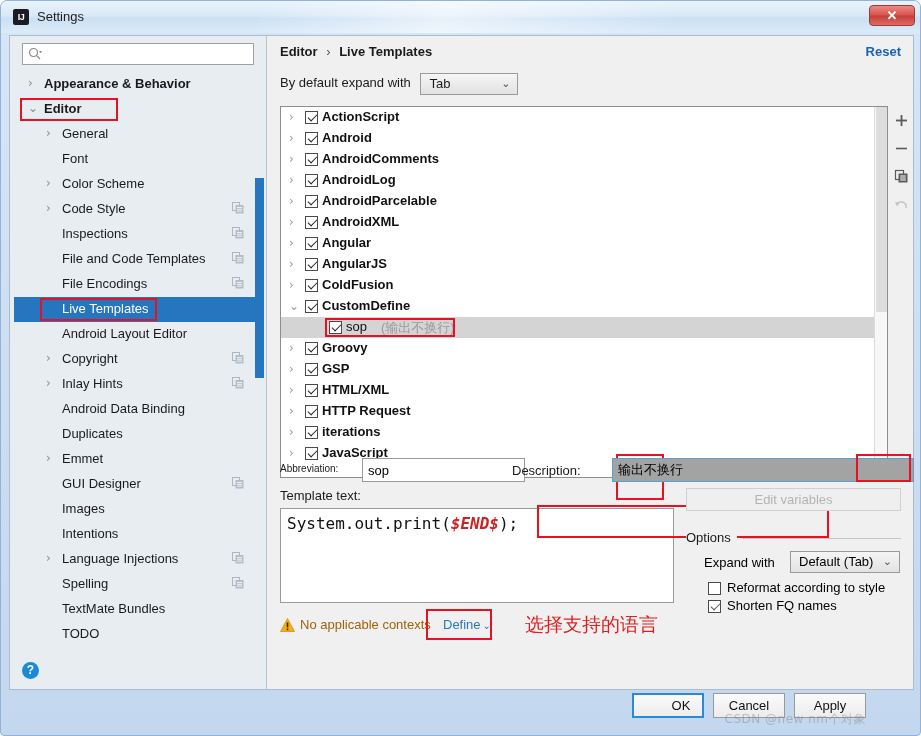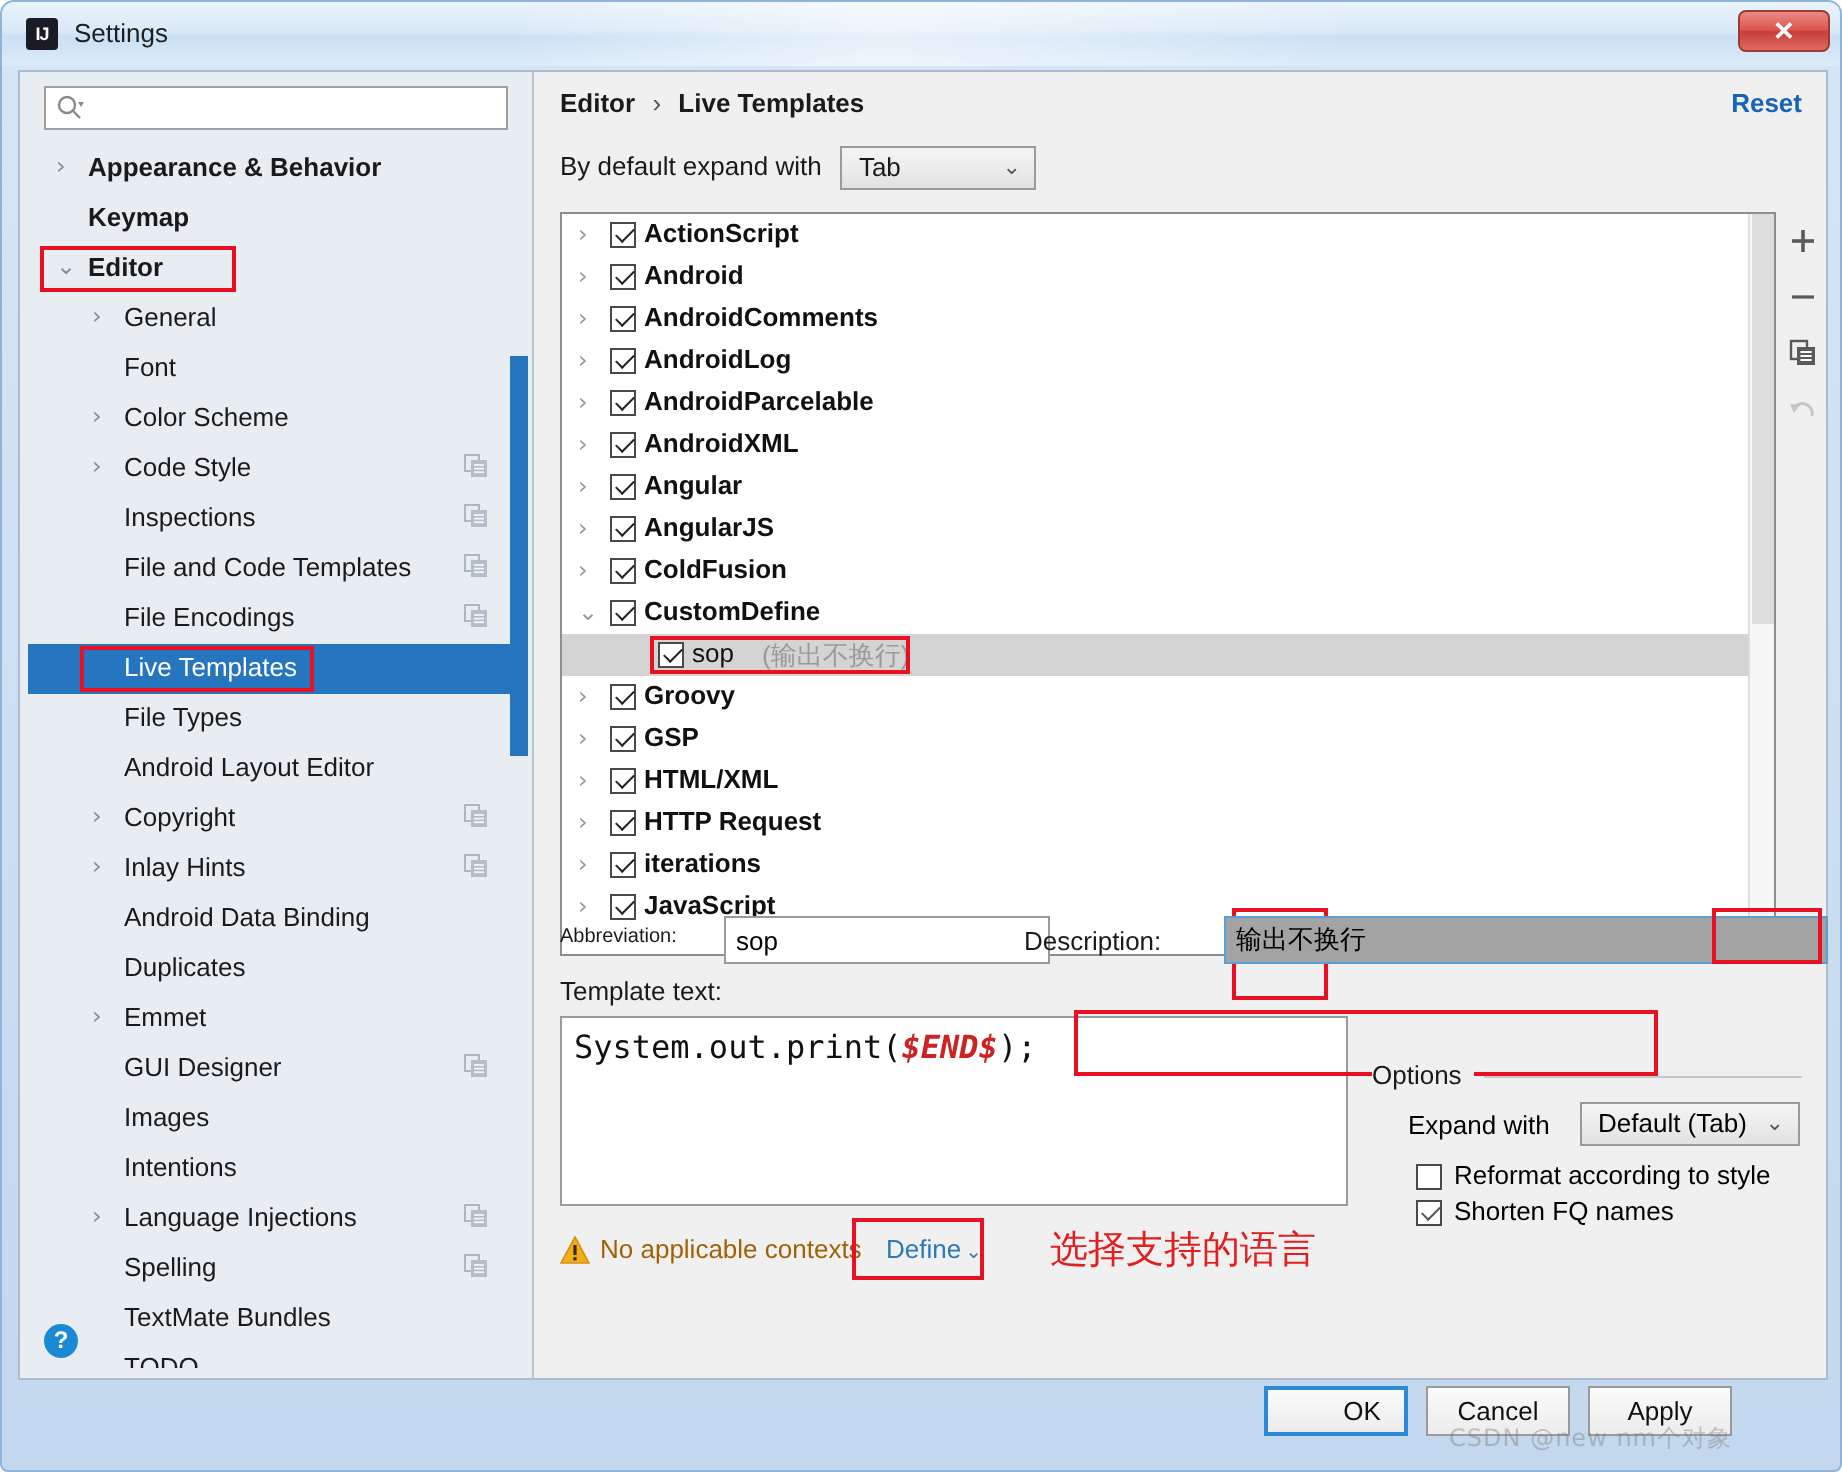--- a/index.html
+++ b/index.html
@@ -379,24 +379,20 @@
         </svg>
         <input id="search-input" type="text" placeholder="" style="">
       </div>
 
       <div id="tree">
           <div class="tnode lvl0">
             <span class="arrow">›</span>
             <span class="lbl">Appearance &amp; Behavior</span>
           </div>
           <div class="tnode lvl0">
-            <span class="arrow"></span>
-            <span class="lbl">Keymap</span>
-          </div>
-          <div class="tnode lvl0">
             <span class="arrow">⌄</span>
             <span class="lbl">Editor</span>
             <span class="redbox" style="left: 6px; top: 1px; width: 98px; height: 23px;"></span>
           </div>
           <div class="tnode lvl1">
             <span class="arrow">›</span>
             <span class="lbl">General</span>
           </div>
           <div class="tnode lvl1">
             <span class="arrow"></span>
@@ -447,24 +443,20 @@
                 <rect x="3.5" y="3" width="8" height="8.5" fill="#8a99a6"></rect>
                 <line x1="5" y1="5.5" x2="10" y2="5.5" stroke="#fff" stroke-width="0.9"></line>
                 <line x1="5" y1="7.3" x2="10" y2="7.3" stroke="#fff" stroke-width="0.9"></line>
                 <line x1="5" y1="9.1" x2="10" y2="9.1" stroke="#fff" stroke-width="0.9"></line>
               </svg></span>
           </div>
           <div class="tnode lvl1 sel">
             <span class="arrow"></span>
             <span class="lbl">Live Templates</span>
             <span class="redbox" style="left: 26px; top: 1px; width: 117px; height: 23px;"></span>
-          </div>
-          <div class="tnode lvl1">
-            <span class="arrow"></span>
-            <span class="lbl">File Types</span>
           </div>
           <div class="tnode lvl1">
             <span class="arrow"></span>
             <span class="lbl">Android Layout Editor</span>
           </div>
           <div class="tnode lvl1">
             <span class="arrow">›</span>
             <span class="lbl">Copyright</span>
             <span class="copyicon"><svg width="12" height="12" viewBox="0 0 12 12">
                 <rect x="0.5" y="0.5" width="7" height="8" fill="none" stroke="#7d8c99" stroke-width="1"></rect>
@@ -701,20 +693,21 @@
       <div id="desc-label">Description:</div>
       <input id="desc-input" type="text" value="输出不换行" style="">
       <div class="redbox" style="left:588px;top:418px;width:55px;height:28px;"></div>
 
       <div id="tmpltext-label">Template text:</div>
       <div id="tmpltext-area">
         <div class="code"><span>System.out.print(</span><em>$END$</em><span>);</span></div>
       </div>
       <div class="redbox" style="left:269px;top:469px;width:292px;height:33px;"></div>
 
+      <div id="edit-vars">Edit variables</div>
 
       <div id="options-box">
         <div class="legend">Options</div>
         <div class="rule"></div>
         <div id="expand-lbl">Expand with</div>
         <span class="combo" id="expand-combo">
           <span class="cv">Default (Tab)</span>
           <span class="ca">⌄</span>
         </span>
         <div class="optrow" style="left:22px;top:50px;">

